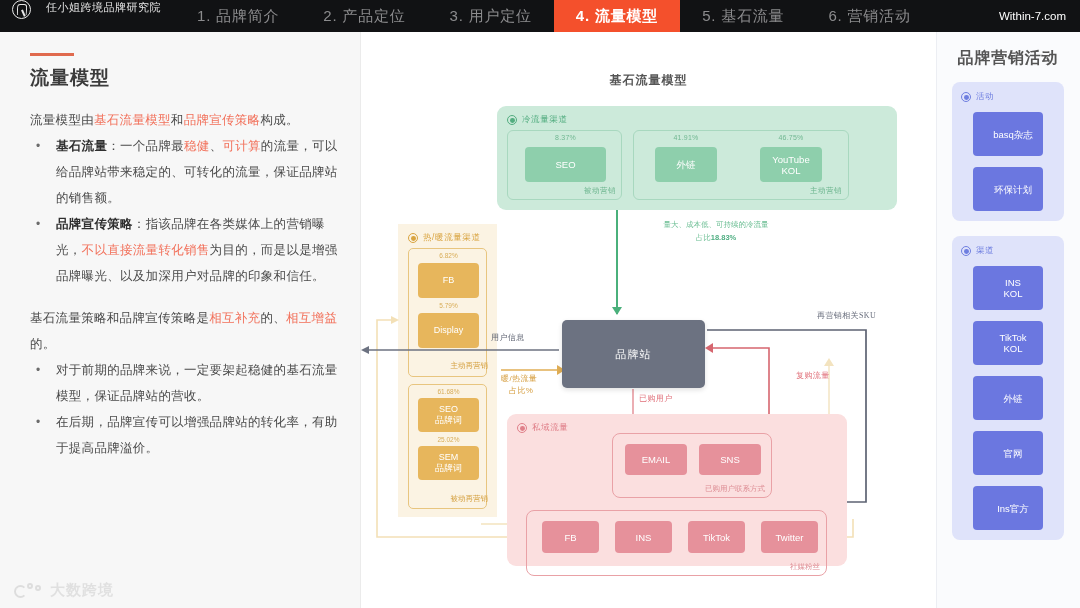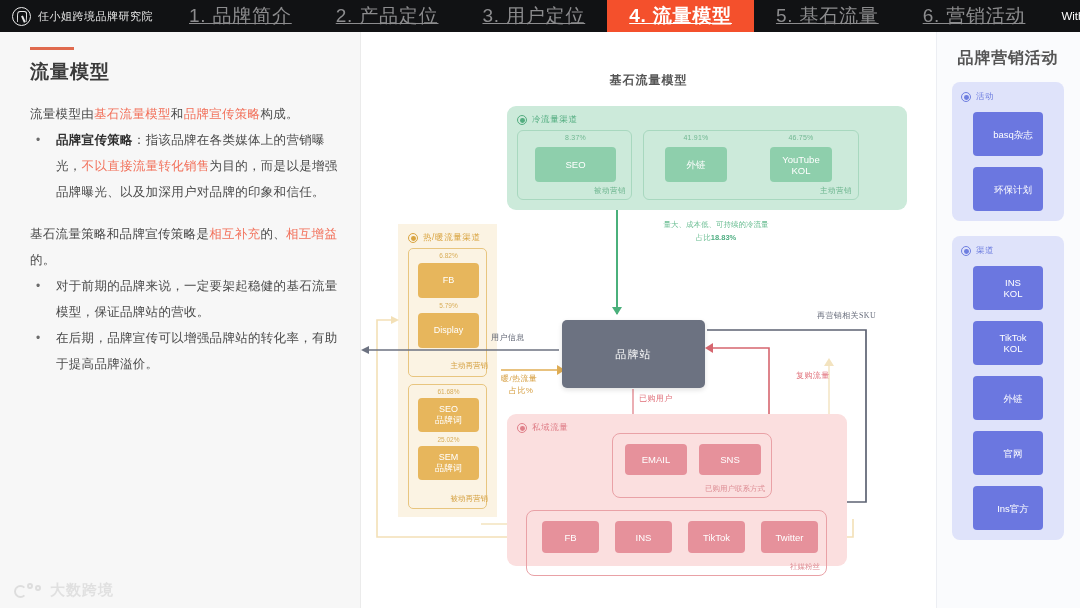--- a/index.html
+++ b/index.html
@@ -9,54 +9,54 @@
     background:#ffffff;
     overflow:hidden;
     position:relative;
   }
 
   
   .topnav{
     position:absolute; left:0; top:0; width:1080px; height:32px;
     background:#111214; display:flex; align-items:stretch; z-index:50;
   }
-  .brand{ display:flex; align-items:center; gap:7px; padding:0 14px 0 12px; }
+  .brand{ display:flex; gap:15px; padding:0 14px 0 12px; }
   .brand-logo{
     width:19px;height:19px;border-radius:50%;
     border:1.6px solid #e9e9e9; position:relative; flex:none;
   }
   .brand-logo::before{
     content:""; position:absolute; left:4.4px; top:3.4px;
     width:8px;height:10px;
     border:1.6px solid #e9e9e9; border-bottom:none;
     border-radius:3px 3px 0 0;
     transform:skewX(-2deg);
   }
   .brand-logo::after{
     content:""; position:absolute; left:8px; top:8.5px;
     width:1.6px;height:7px;background:#e9e9e9;
     transform:rotate(-24deg); transform-origin:top;
   }
   .brand-name{ color:#e6e6e6; font-size:11px; letter-spacing:.5px; white-space:nowrap; }
   .navtabs{ display:flex; align-items:stretch; flex:1; }
   .navtab{
     display:flex;align-items:center;justify-content:center;
-    color:#8c8c8e; font-size:19px; letter-spacing:.8px;
-    padding:12px 22px; white-space:nowrap; cursor:pointer;text-decoration:underline;
+    color:#8c8c8e; font-size:15px; letter-spacing:.8px;
+    padding:12px 22px; white-space:nowrap; cursor:pointer;
   }
   .navtab.active{ background:#f4502c; color:#fff; font-weight:bold; }
   .navright{
     display:flex;align-items:center;padding:0 14px;
     color:#ffffff; font-size:11.5px; white-space:nowrap;
   }
 
   
   .leftcol{
     position:absolute; left:0; top:32px; width:361px; height:576px;
-    background:#f7f7f7; padding:15px 22px 0 30px;
+    background:#f7f7f7; padding:21px 22px 0 30px;
     border-right:1px solid #ebebeb;
   }
   .title-rule{ width:44px;height:3px;background:#e06a4e;margin-bottom:9px;}
   .sec-title{ font-size:19px; font-weight:bold; color:#3b3b3b; letter-spacing:1px; margin-bottom:16px;}
   .para{ font-size:12.5px; color:#4a4a4a; line-height:26px; letter-spacing:.3px; }
   .hl{ color:#f2705a; }
   ul.bullets{ list-style:none; margin:0 0 0 0; }
   ul.bullets > li{
     position:relative; padding-left:26px; font-size:12.5px; color:#4a4a4a;
     line-height:26px; letter-spacing:.3px;
@@ -83,21 +83,21 @@
     position:absolute; left:361px; top:32px; width:575px; height:576px;
     background:#fff; overflow:hidden;
   }
   .diag-title{
     position:absolute; left:0; right:0; top:40px; text-align:center;
     font-size:12px; font-weight:bold; color:#555; letter-spacing:1px;
   }
 
   
   .cold{
-    position:absolute; left:146px; top:74px; width:400px; height:104px;
+    position:absolute; left:136px; top:74px; width:400px; height:104px;
     background:#cceada; border-radius:9px;
   }
   .dot-label{ display:flex; align-items:center; gap:5px; position:absolute; left:10px; top:8px; }
   .rdot{ width:10px;height:10px;border-radius:50%;border:1.6px solid currentColor; position:relative;flex:none;}
   .rdot::after{ content:"";position:absolute;left:2px;top:2px;width:4.8px;height:4.8px;border-radius:50%;background:currentColor;}
   .dot-label span{ font-size:8.5px; letter-spacing:.6px; }
   .cold .dot-label{ color:#53ad80; }
 
   .grp{ position:absolute; border:1px solid #a8d8bf; border-radius:6px; }
   .pct{ position:absolute; font-size:7px; letter-spacing:.2px; }
@@ -198,20 +198,23 @@
 <div class="leftcol">
   <div class="title-rule"></div>
   <div class="sec-title">流量模型</div>
 
   <div class="para">
     <span>流量模型由</span><span class="hl">基石流量模型</span><span>和</span><span class="hl">品牌宣传策略</span><span>构成。</span>
   </div>
 
   <ul class="bullets">
     <li>
+      <b>基石流量</b><span>：</span><span>一个品牌最</span><span class="hl">稳健</span><span>、</span><span class="hl">可计算</span><span>的流量，可以给品牌站带来稳定的、可转化的流量，保证品牌站的销售额。</span>
+    </li>
+    <li>
       <b>品牌宣传策略</b><span>：</span><span>指该品牌在各类媒体上的营销曝光，</span><span class="hl">不以直接流量转化销售</span><span>为目的，而是以是增强品牌曝光、以及加深用户对品牌的印象和信任。</span>
     </li>
   </ul>
 
   <div class="gap"></div>
 
   <div class="para">
     <span>基石流量策略和品牌宣传策略是</span><span class="hl">相互补充</span><span>的、</span><span class="hl">相互增益</span><span>的。</span>
   </div>
 

